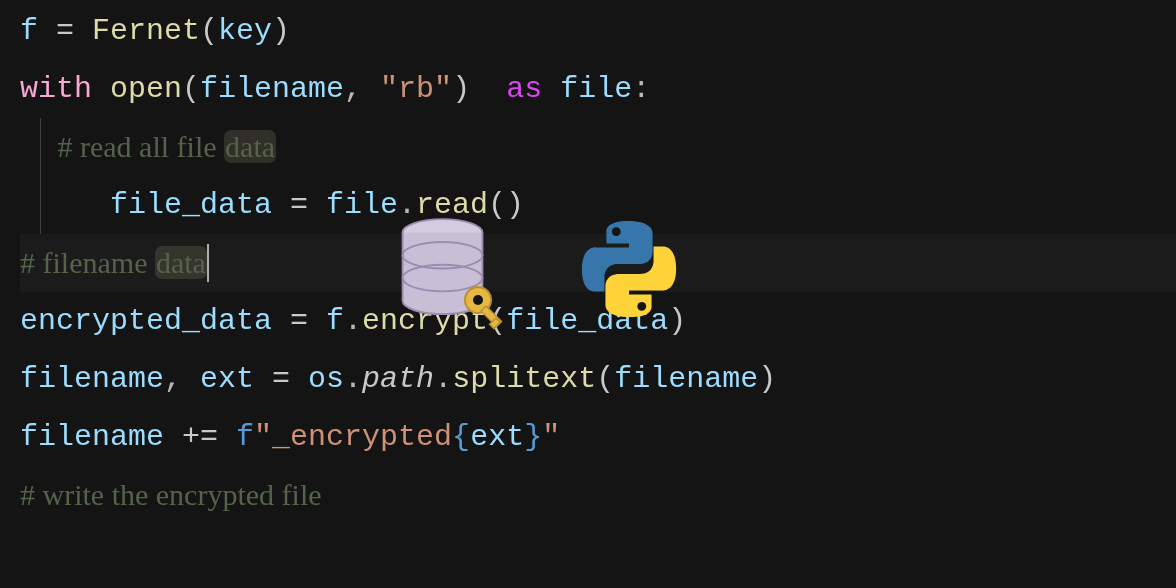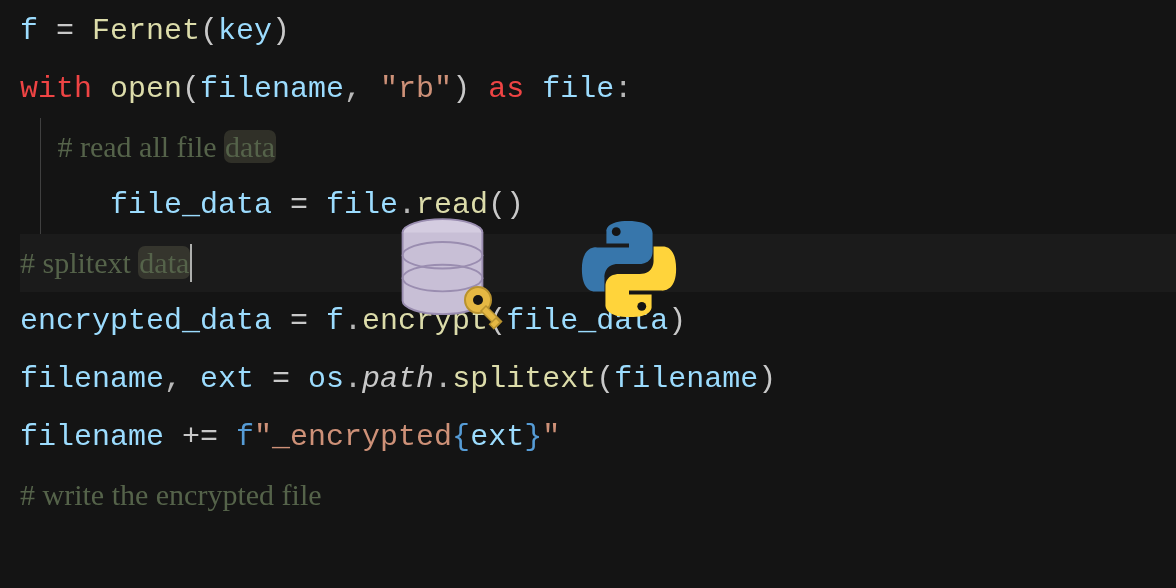--- a/index.html
+++ b/index.html
@@ -36,22 +36,22 @@
       top: 0;
       bottom: 0;
       width: 1px;
       background: #404040;
     }
     .var { color: #9cdcfe; }
     .default { color: #b8b8b8; }
     .op { color: #c8c8c8; }
     .func { color: #dcdcaa; }
     .paren { color: #c8c8c8; }
-    .keyword-with { color: #ef4444; }
-    .keyword-as { color: #ef4444; }
+    .keyword-with { color: #f9a8d4; }
+    .keyword-as { color: #d946ef; margin-left: 18px; }
     .builtin { color: #dcdcaa; }
     .string { color: #ce9178; }
     .string-prefix { color: #569cd6; }
     .comment-alt { color: #55634a; font-family: Liberation Serif, serif; }
     .prop { color: #c8c8c8; font-style: italic; }
     .method { color: #dcdcaa; }
     .fstring-brace { color: #569cd6; }
     .fstring-var { color: #9cdcfe; }
     .highlight {
       background: rgba(130,130,100,0.25);
@@ -101,21 +101,21 @@
 
 <div class="editor">
   <div class="line"><span class="var">f</span><span class="op"> = </span><span class="func">Fernet</span><span class="paren">(</span><span class="var">key</span><span class="paren">)</span></div>
 
   <div class="line"><span class="keyword-with">with</span><span> </span><span class="builtin">open</span><span class="paren">(</span><span class="var">filename</span><span class="default">, </span><span class="string">"rb"</span><span class="paren">)</span><span> </span><span class="keyword-as">as</span><span> </span><span class="var">file</span><span class="default">:</span></div>
 
   <div class="line"><span class="indent-guide"></span><span class="comment-alt">     </span><span class="comment-alt"># read all file </span><span class="comment-alt highlight">data</span></div>
 
   <div class="line"><span class="indent-guide"></span><span>     </span><span class="var">file_data</span><span class="op"> = </span><span class="var">file</span><span class="default">.</span><span class="method">read</span><span class="paren">()</span></div>
 
-  <div class="line current"><span class="comment-alt"># splitext </span><span class="comment-alt highlight">data</span><span class="cursor"></span></div>
+  <div class="line current"><span class="comment-alt"># filename </span><span class="comment-alt highlight">data</span><span class="cursor"></span></div>
 
   <div class="line"><span class="var">encrypted_data</span><span class="op"> = </span><span class="var">f</span><span class="default">.</span><span class="method">encrypt</span><span class="paren">(</span><span class="var">file_data</span><span class="paren">)</span></div>
 
 
   <div class="line"><span class="var">filename</span><span class="default">, </span><span class="var">ext</span><span class="op"> = </span><span class="var">os</span><span class="default">.</span><span class="prop">path</span><span class="default">.</span><span class="method">splitext</span><span class="paren">(</span><span class="var">filename</span><span class="paren">)</span></div>
 
   <div class="line"><span class="var">filename</span><span class="op"> += </span><span class="string-prefix">f</span><span class="string">"_encrypted</span><span class="fstring-brace">{</span><span class="fstring-var">ext</span><span class="fstring-brace">}</span><span class="string">"</span></div>
 
   <div class="line"><span class="comment-alt"># write the encrypted file</span></div>
 </div>

